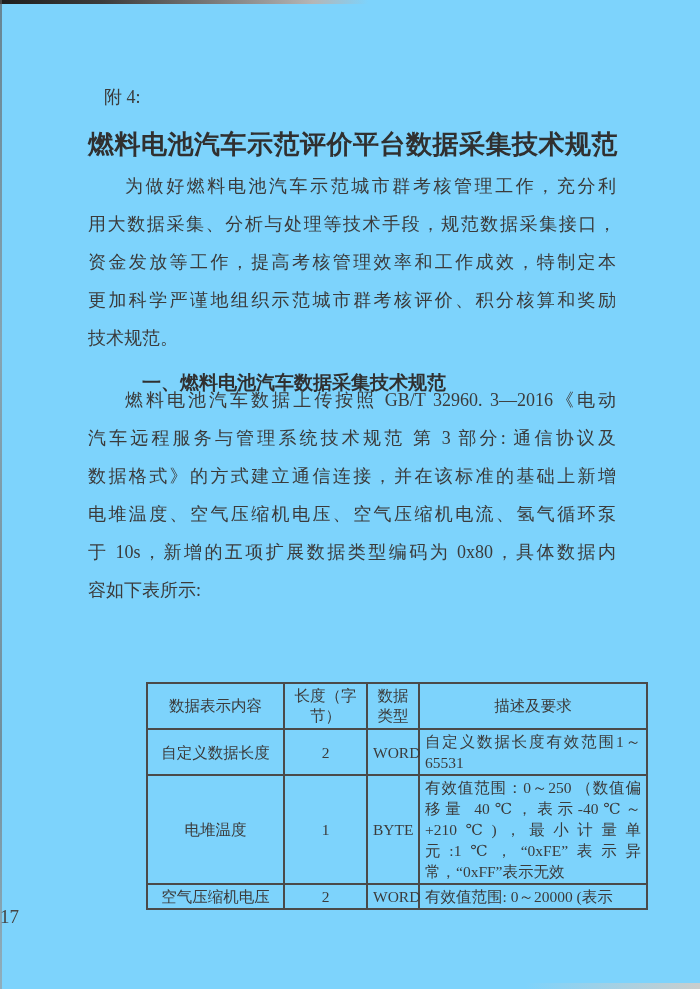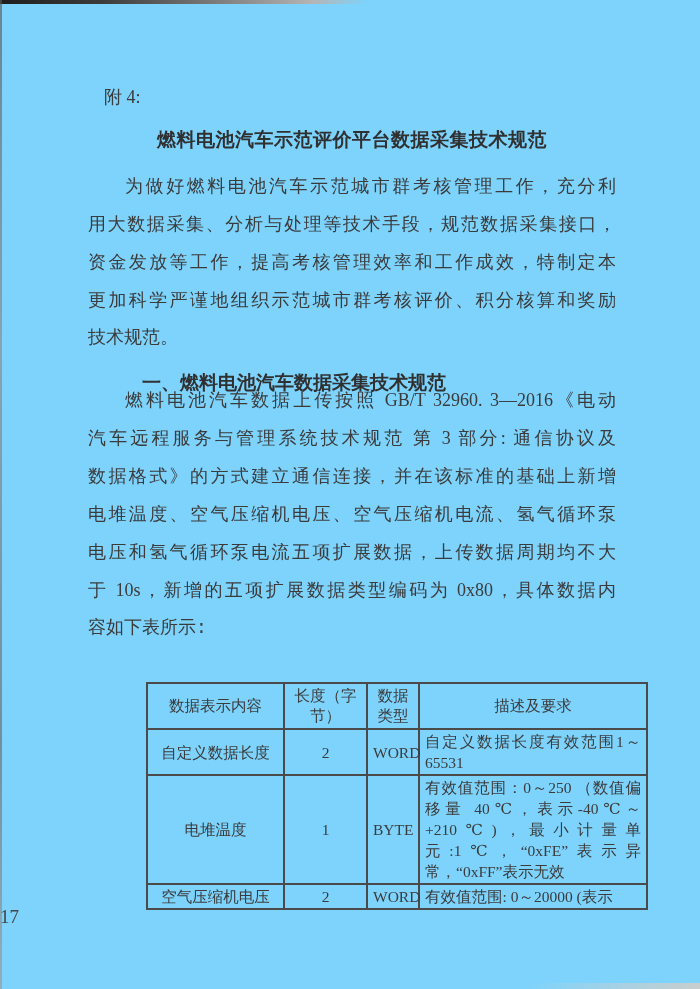--- a/index.html
+++ b/index.html
@@ -25,33 +25,33 @@
   .scan-edge-bottom-right {
     position:absolute; right:0; bottom:0; width:175px; height:6px;
     background:linear-gradient(to right, rgba(185,190,190,0), #c9cecd);
   }
   .attach-label {
     position:absolute; left:104px; top:84px;
     font-size:18px; line-height:26px; white-space:nowrap;
   }
   .doc-title {
     position:absolute; left:88px; top:127px; width:528px; margin:0;
-    text-align:center; font-size:19px; font-weight:bold; color:#303030;
+    text-align:center; font-size:26px; font-weight:bold; color:#303030;
     font-family:"Liberation Sans","DejaVu Sans",sans-serif;
     letter-spacing:.5px; white-space:nowrap;
   }
   .para { position:absolute; left:88px; width:528px; }
   .para-1 { top:167px; }
   .para-2 { top:381px; }
   .para .line {
     height:38px; line-height:38px; font-size:18px; overflow:hidden;
     text-align:justify; text-align-last:justify; text-justify:inter-character;
   }
   .para .line:first-child { text-indent:37px; }
-  .para .line:last-child  { text-align-last:left;font-family:Liberation Mono, monospace; }
+  .para .line:last-child  { text-align-last:left; }
   .section-heading {
     position:absolute; left:88px; top:351px; width:528px; margin:17px;
     font-size:19px; font-weight:bold; color:#303030; line-height:30px;
     font-family:"Liberation Sans","DejaVu Sans",sans-serif;
     text-indent:37px; white-space:nowrap;
   }
   .table-caption {
     position:absolute; left:88px; top:650px; width:528px;
     text-align:center; font-size:16px; font-weight:bold; color:#303030;
     font-family:"Liberation Sans","DejaVu Sans",sans-serif;
@@ -103,21 +103,20 @@
     </div>
 
   <h2 class="section-heading">一、燃料电池汽车数据采集技术规范</h2>
 
   <div class="para para-2">
 
   <div class="line">燃料电池汽车数据上传按照 GB/T 32960. 3—2016《电动</div>
       <div class="line">汽车远程服务与管理系统技术规范 第 3 部分: 通信协议及</div>
       <div class="line">数据格式》的方式建立通信连接，并在该标准的基础上新增</div>
       <div class="line">电堆温度、空气压缩机电压、空气压缩机电流、氢气循环泵</div>
-      <div class="line">电压和氢气循环泵电流五项扩展数据，上传数据周期均不大</div>
       <div class="line">于 10s，新增的五项扩展数据类型编码为 0x80，具体数据内</div>
       <div class="line">容如下表所示:</div>
     </div>
 
 
   <table class="data-table">
     <colgroup>
       <col style="width:137px">
       <col style="width:83px">
       <col style="width:52px">

